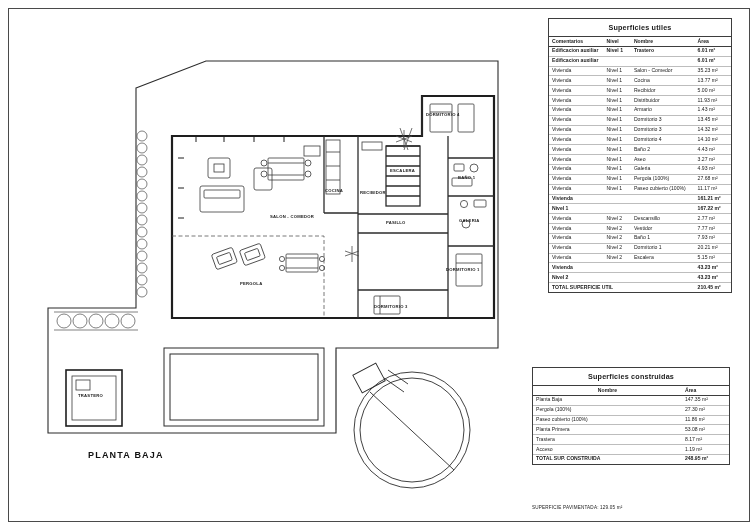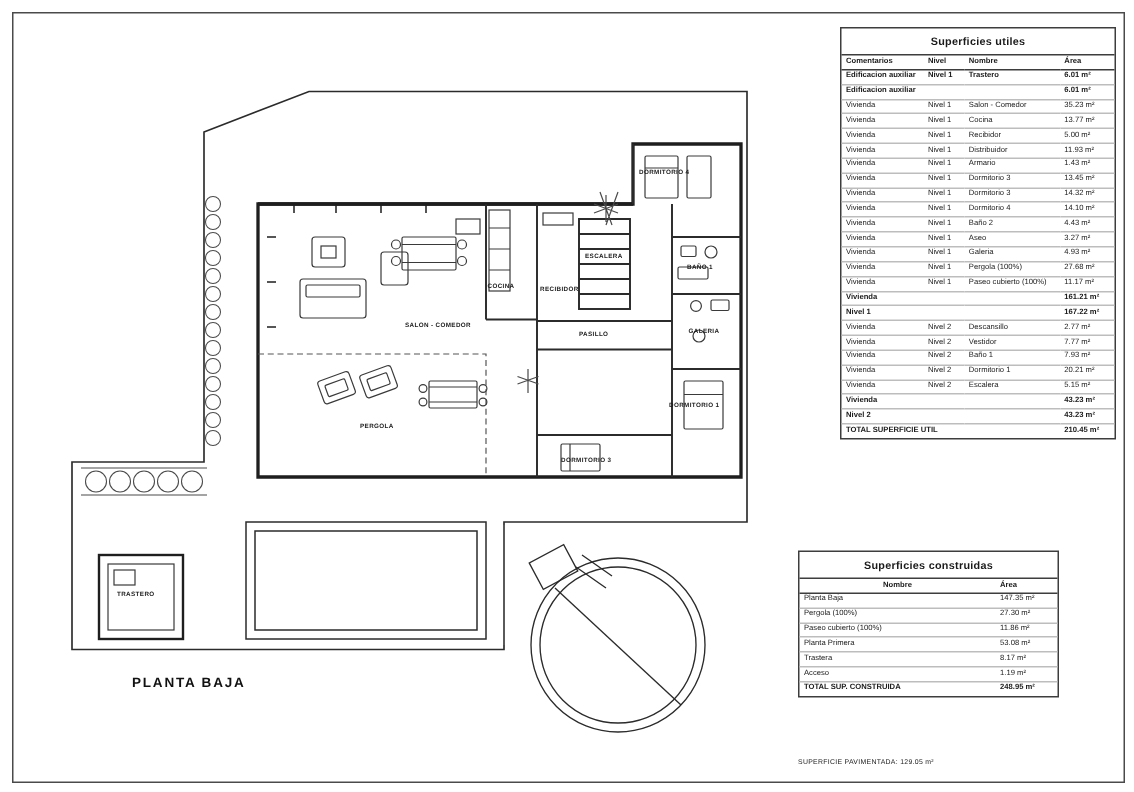--- a/index.html
+++ b/index.html
@@ -46,22 +46,22 @@
     border-bottom:1px solid #bdbdbd; line-height:1.15;
     white-space:nowrap; overflow:hidden;
   }
   th { font-weight:bold; border-bottom:1px solid #3d3d3d; }
   tr.sec td { font-weight:bold; }
   tr.tot td { font-weight:bold; border-bottom:none; }
   tr.sub td { font-weight:bold; }
   .c-area { text-align:left; }
   .sep-top td { border-top:1px solid #3d3d3d; }
 
-  .t1 { left:560px; top:18px; width:184px; }
-  .t2 { left:532px; top:367px; width:174px; }
+  .t1 { left:548px; top:18px; width:184px; }
+  .t2 { left:532px; top:367px; width:198px; }
 
   .pav {
     position:absolute; left:532px; top:505px;
     font-size:4.6px; letter-spacing:.2px;
   }
 </style>
 </head>
 <body>
 
 <div class="sheet">

